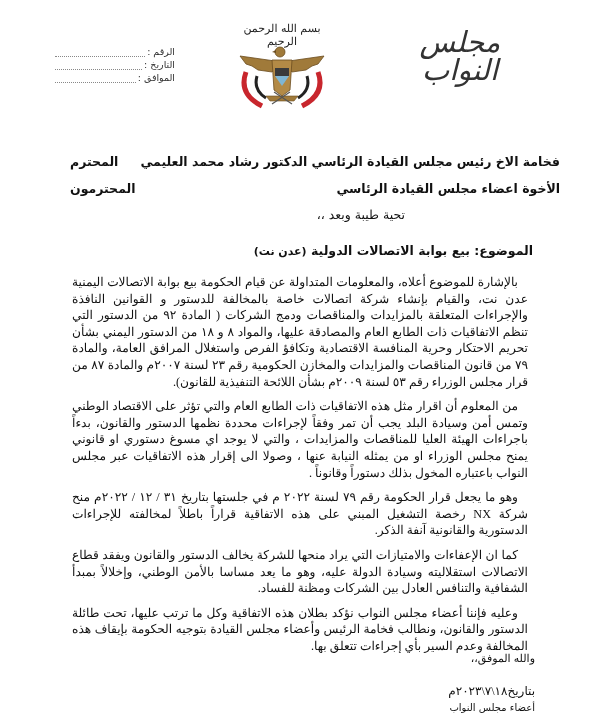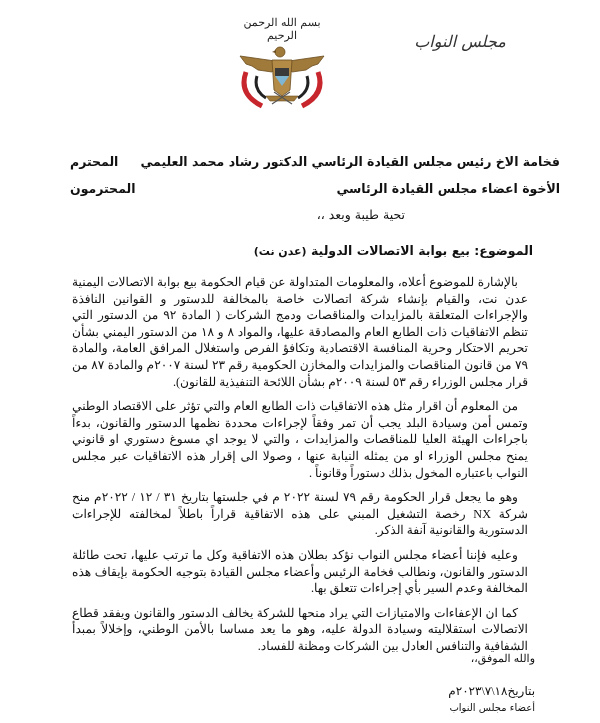--- a/index.html
+++ b/index.html
@@ -1,22 +1,22 @@
 <!DOCTYPE html>
 <html><head>
 <meta charset="utf-8">
 <style>
   html, body { margin:0; padding:0; background:#ffffff; }
   body { width:600px; height:723px; overflow:hidden; position:relative; font-family:"DejaVu Sans", sans-serif; color:#111; }
   .letterhead { position:absolute; top:0; left:0; width:600px; height:115px; }
   .org-name { position:absolute; right:60px; top:28px; width:160px; text-align:center; direction:rtl; font-family:"DejaVu Serif", serif; color:#333; font-style:italic; }
   .org-name .l1 { font-size:22px; line-height:28px; letter-spacing:0px; }
-  .org-name .l2 { font-size:16px; line-height:28px; }
+  .org-name .l2 { font-size:29px; line-height:28px; }
   .emblem { position:absolute; left:232px; top:16px; width:100px; height:98px; }
-  .basmala { position:absolute; left:0; top:0; width:100px; text-align:center; font-size:11px; font-family:"DejaVu Serif", serif; direction:rtl; color:#222; }
+  .basmala { position:absolute; left:0; top:6px; width:100px; text-align:center; font-size:11px; font-family:"DejaVu Serif", serif; direction:rtl; color:#222; }
   .ref-fields { position:absolute; left:55px; top:44px; width:120px; direction:rtl; font-size:9.5px; color:#333; }
   .ref-fields .row { display:flex; flex-direction:row; align-items:flex-end; height:13px; }
   .ref-fields .lab { white-space:nowrap; }
   .ref-fields .dots { flex:1; border-bottom:1px dotted #888; margin-right:2px; height:8px; }
 
   .addressee { position:absolute; top:148px; right:40px; width:490px; direction:rtl; font-weight:bold; font-size:12.5px; font-family:"DejaVu Sans", sans-serif; }
   .addressee .line { display:flex; justify-content:space-between; height:27px; align-items:center; }
   .addressee .honor { padding-left:0px; }
 
   .greeting { position:absolute; top:207px; right:195px; direction:rtl; font-size:12.5px; font-family:"DejaVu Serif", serif; font-weight:normal; }
@@ -61,20 +61,34 @@
       <rect x="43" y="36" width="14" height="8" fill="#3a3a3a"></rect>
       <path d="M43 44 L57 44 L50 54 Z" fill="#7fb6d4"></path>
 
       <path d="M34 64 L66 64 L62 69 L38 69 Z" fill="#a07a3a" stroke="#6b4d20" stroke-width="0.6"></path>
 
       <line x1="40" y1="72" x2="58" y2="60" stroke="#555" stroke-width="1.2"></line>
       <line x1="60" y1="72" x2="42" y2="60" stroke="#555" stroke-width="1.2"></line>
     </svg>
   </div>
 
+  <div class="ref-fields">
+    <div class="row">
+      <span class="lab">الرقم :</span>
+      <span class="dots"></span>
+    </div>
+    <div class="row">
+      <span class="lab">التاريخ :</span>
+      <span class="dots"></span>
+    </div>
+    <div class="row">
+      <span class="lab">الموافق :</span>
+      <span class="dots"></span>
+    </div>
+  </div>
 </div>
 
 <div class="addressee">
   <div class="line">
     <span>فخامة الاخ رئيس مجلس القيادة الرئاسي الدكتور رشاد محمد العليمي</span>
     <span class="honor">المحترم</span>
   </div>
   <div class="line">
     <span>الأخوة اعضاء مجلس القيادة الرئاسي</span>
     <span class="honor">المحترمون</span>
@@ -86,19 +100,19 @@
 <div class="subject">
   <span>الموضوع:</span>
   <span>بيع بوابة الاتصالات  الدولية</span>
   <span class="paren">(عدن نت)</span>
 </div>
 
 <div class="body">
   <p>بالإشارة للموضوع أعلاه، والمعلومات المتداولة عن قيام الحكومة بيع بوابة الاتصالات اليمنية عدن نت، والقيام بإنشاء شركة اتصالات خاصة بالمخالفة للدستور و القوانين النافذة والإجراءات  المتعلقة بالمزايدات والمناقصات ودمج الشركات ( المادة ٩٢ من الدستور التي تنظم الاتفاقيات ذات الطابع العام والمصادقة عليها، والمواد ٨ و ١٨ من الدستور اليمني بشأن تحريم الاحتكار وحرية المنافسة الاقتصادية وتكافؤ الفرص واستغلال المرافق العامة، والمادة ٧٩ من قانون المناقصات والمزايدات والمخازن الحكومية رقم ٢٣ لسنة ٢٠٠٧م والمادة ٨٧ من قرار مجلس الوزراء رقم ٥٣ لسنة ٢٠٠٩م بشأن اللائحة التنفيذية للقانون).</p>
   <p>من المعلوم أن اقرار مثل هذه الاتفاقيات ذات الطابع العام والتي تؤثر على الاقتصاد الوطني وتمس أمن وسيادة البلد يجب أن تمر وفقاً لإجراءات محددة نظمها الدستور والقانون،  بدءاً باجراءات الهيئة العليا للمناقصات والمزايدات ، والتي لا يوجد اي مسوغ دستوري او قانوني يمنح مجلس الوزراء او من يمثله النيابة عنها ، وصولا الى إقرار هذه الاتفاقيات عبر مجلس النواب باعتباره المخول بذلك دستوراً وقانوناً .</p>
   <p>وهو ما  يجعل قرار الحكومة رقم ٧٩ لسنة ٢٠٢٢ م في جلستها بتاريخ ٣١ / ١٢ /  ٢٠٢٢م منح شركة NX رخصة التشغيل  المبني على هذه الاتفاقية قراراً باطلاً لمخالفته للإجراءات الدستورية والقانونية آنفة الذكر.</p>
+  <p>كما ان الإعفاءات والامتيازات التي يراد منحها للشركة يخالف الدستور والقانون ويفقد قطاع الاتصالات استقلاليته وسيادة الدولة عليه، وهو ما يعد مساسا بالأمن الوطني، وإخلالاً بمبدأ الشفافية والتنافس العادل بين الشركات ومظنة للفساد.</p>
   <p>وعليه فإننا أعضاء مجلس النواب نؤكد بطلان هذه الاتفاقية وكل ما ترتب عليها، تحت طائلة الدستور والقانون، ونطالب فخامة الرئيس وأعضاء مجلس القيادة بتوجيه الحكومة بإيقاف هذه المخالفة وعدم السير بأي إجراءات تتعلق بها.</p>
-  <p>كما ان الإعفاءات والامتيازات التي يراد منحها للشركة يخالف الدستور والقانون ويفقد قطاع الاتصالات استقلاليته وسيادة الدولة عليه، وهو ما يعد مساسا بالأمن الوطني، وإخلالاً بمبدأ الشفافية والتنافس العادل بين الشركات ومظنة للفساد.</p>
 </div>
 
 <div class="closing">والله الموفق،،</div>
 <div class="date-line">بتاريخ١٨\٧\٢٠٢٣م</div>
 <div class="signature">أعضاء مجلس النواب</div>
 
 </body></html>

